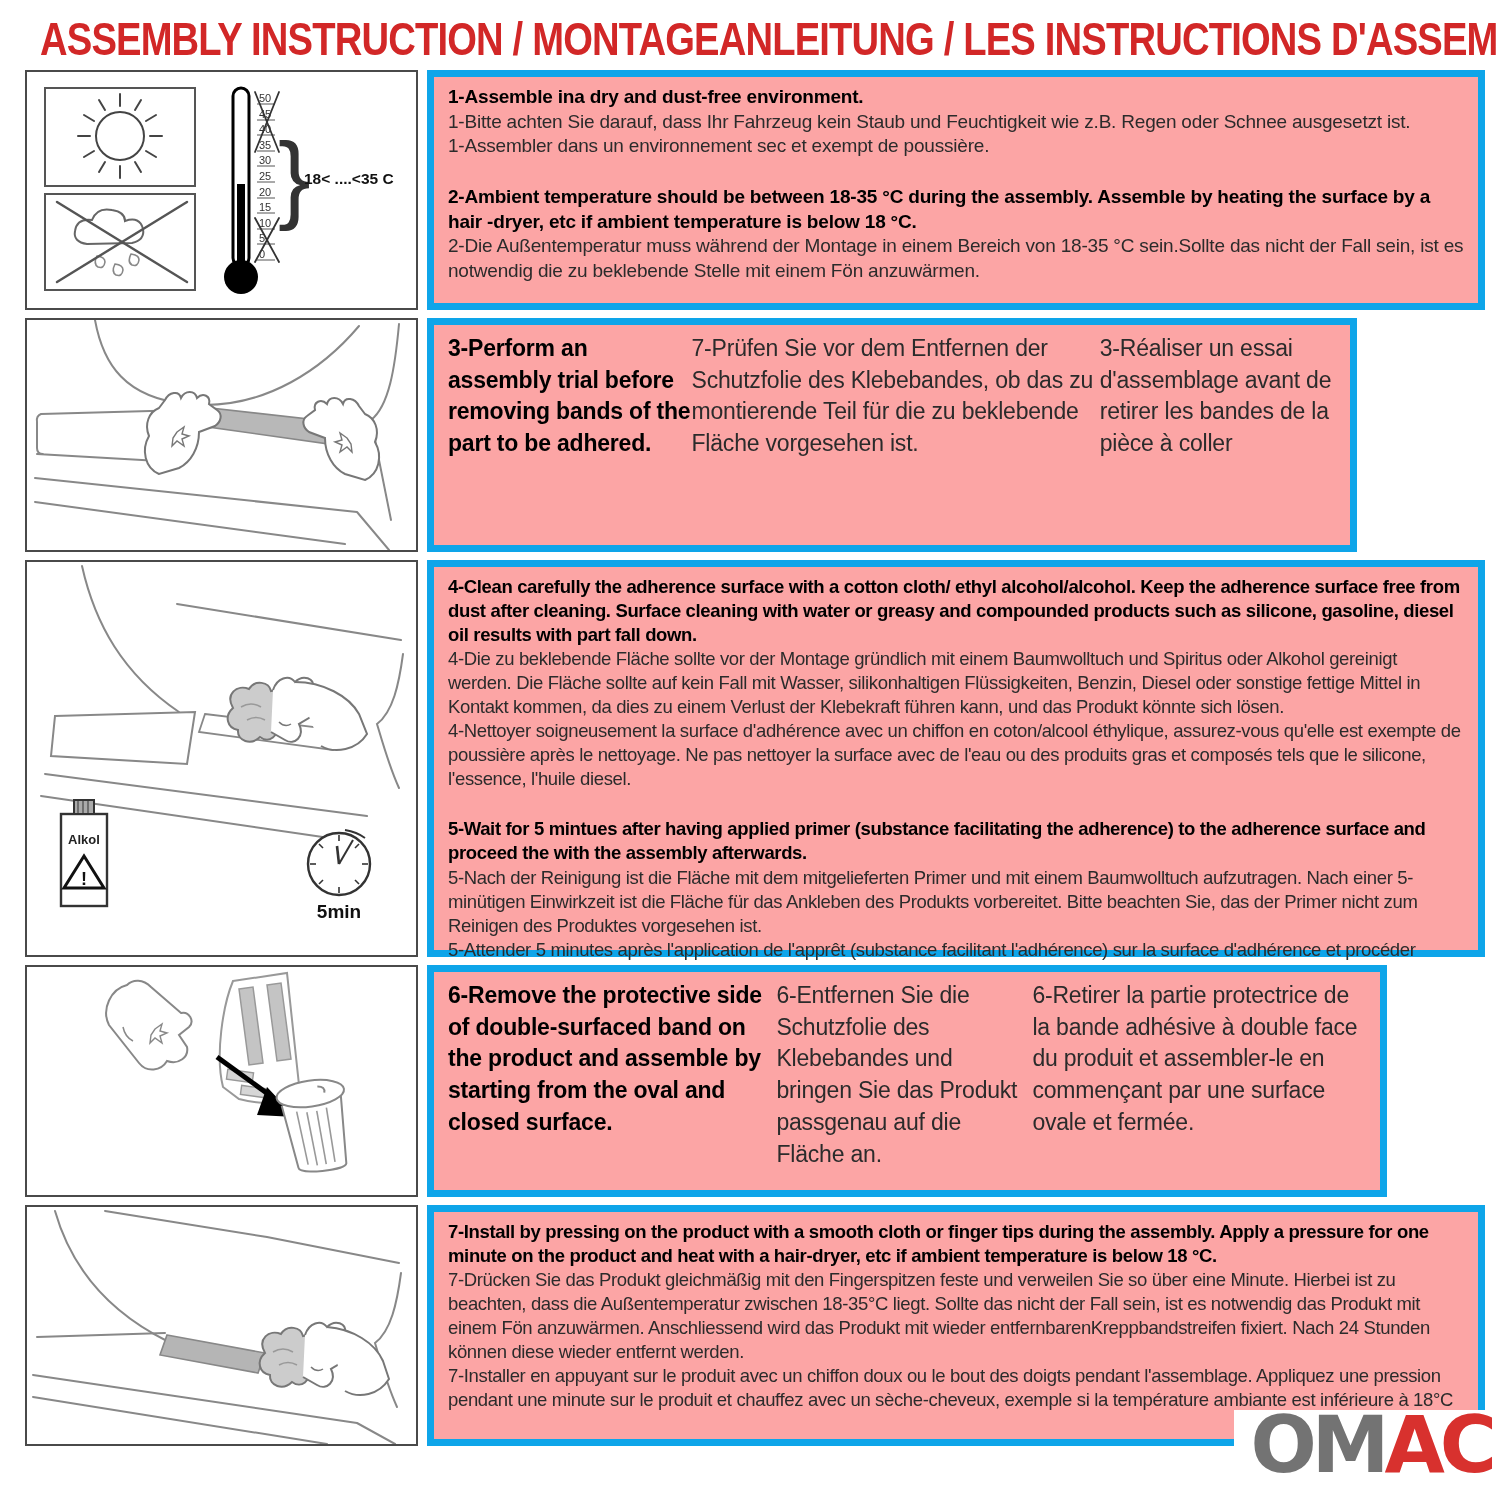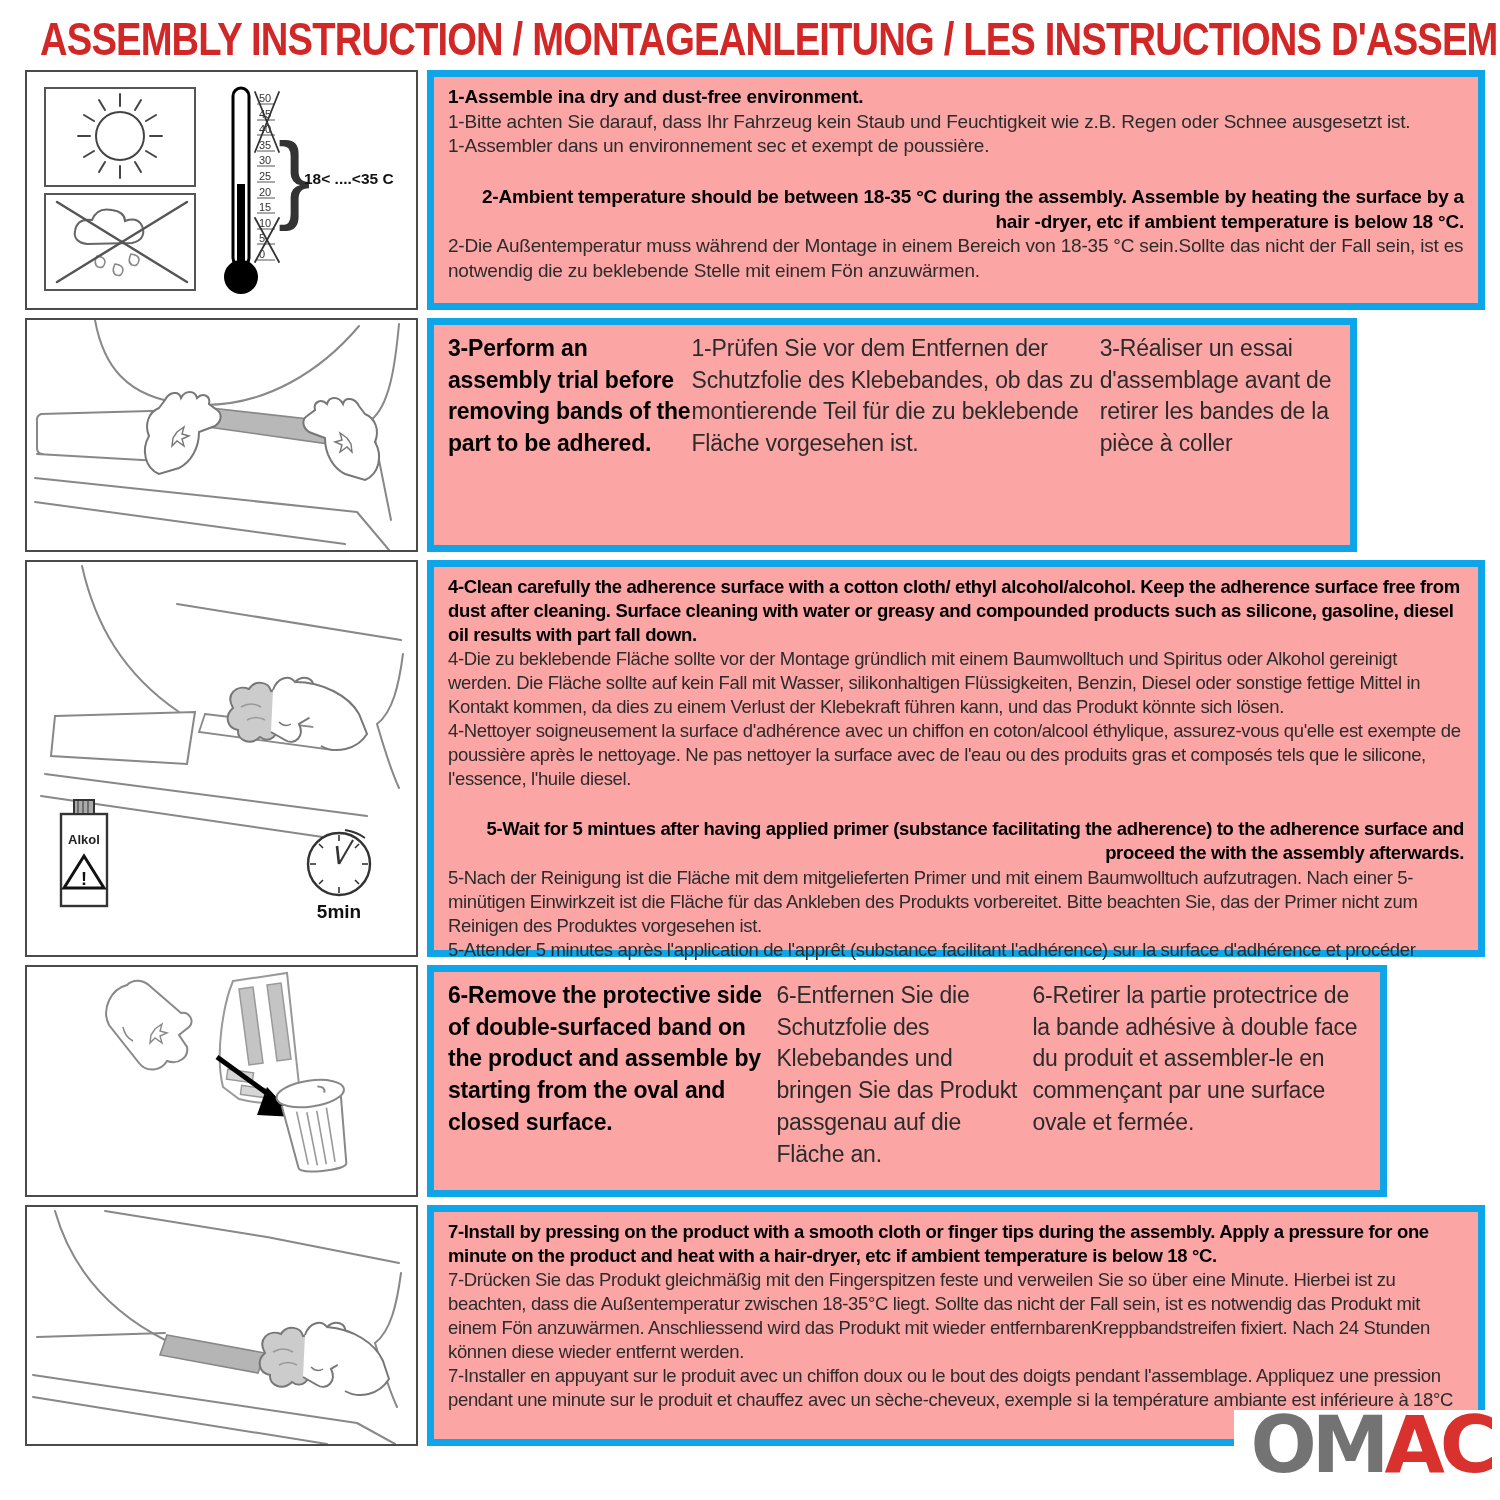--- a/index.html
+++ b/index.html
@@ -21,21 +21,21 @@
   .r3 .fig,.r3 .txt{height:397px;}
   .r4 .fig,.r4 .txt{height:232px;}
   .r5 .fig,.r5 .txt{height:241px;}
   .center{display:flex;flex-direction:row;justify-content:center;}
   p{margin:0;}
   .b{font-weight:bold;color:#000;}
   .s19{font-size:19px;line-height:1.3;letter-spacing:-0.2px;}
   .s23{font-size:23px;line-height:1.38;letter-spacing:-0.2px;max-width:930px;}
   .s23w{max-width:960px;}
   .s18{font-size:18.5px;line-height:1.3;letter-spacing:-0.35px;}
-  .gap{margin-top:26px;text-align:right;}
+  .gap{margin-top:26px;}
   .logo{
     position:absolute;right:8px;bottom:20px;background:#fff;padding-left:16px;
     font-family:"DejaVu Sans", sans-serif;font-weight:bold;font-size:78px;line-height:0.9;
     letter-spacing:-5px;white-space:nowrap;
   }
   .logo .blk{color:#737373;}
   .logo .red{color:#d8312e;}
   svg text{font-family:"Liberation Sans", sans-serif;}
 </style>
 </head>
@@ -145,21 +145,21 @@
           <path d="M150,112 l7,-5 l-2,7 l7,2 l-7,3 l2,7 l-7,-5 l-5,5 l1,-8 z" fill="none" stroke="#777" stroke-width="1.4"></path>
         </g>
         <g transform="translate(470,6) scale(-1,1)">
           <path d="M132,154 C118,148 114,130 122,116 C117,104 122,92 132,88 L138,80 C142,72 152,70 154,78 C158,70 168,70 170,78 C176,72 184,76 182,84 L190,90 C196,94 194,102 188,106 L172,112 C172,128 164,142 152,148 Z" fill="#fff" stroke="#777" stroke-width="2"></path>
           <path d="M150,112 l7,-5 l-2,7 l7,2 l-7,3 l2,7 l-7,-5 l-5,5 l1,-8 z" fill="none" stroke="#777" stroke-width="1.4"></path>
         </g>
       </svg>
     </div>
     <div class="txt s23 center">
       <p class="b">3-Perform an assembly trial before removing bands of the part to be adhered.</p>
-      <p>1-Prüfen Sie vor dem Entfernen der Schutzfolie des Klebebandes, ob das zu montierende Teil für die zu beklebende Fläche vorgesehen ist.</p>
+      <p>7-Prüfen Sie vor dem Entfernen der Schutzfolie des Klebebandes, ob das zu montierende Teil für die zu beklebende Fläche vorgesehen ist.</p>
       <p>3-Réaliser un essai d'assemblage avant de retirer les bandes de la pièce à coller</p>
     </div>
   </div>
 
   <div class="row r3">
     <div class="fig">
       <svg width="389" height="395" viewBox="0 0 389 395">
         <g fill="none" stroke="#888" stroke-width="2" stroke-linecap="round">
           <path d="M55,4 C68,62 96,112 152,150"></path>
           <path d="M150,42 L374,78"></path>

